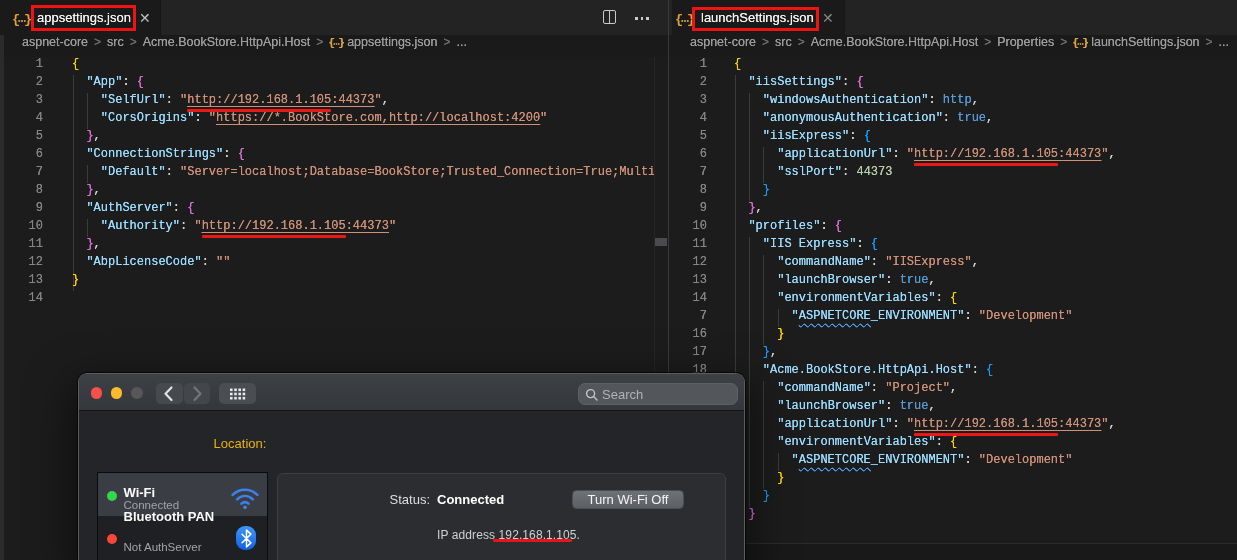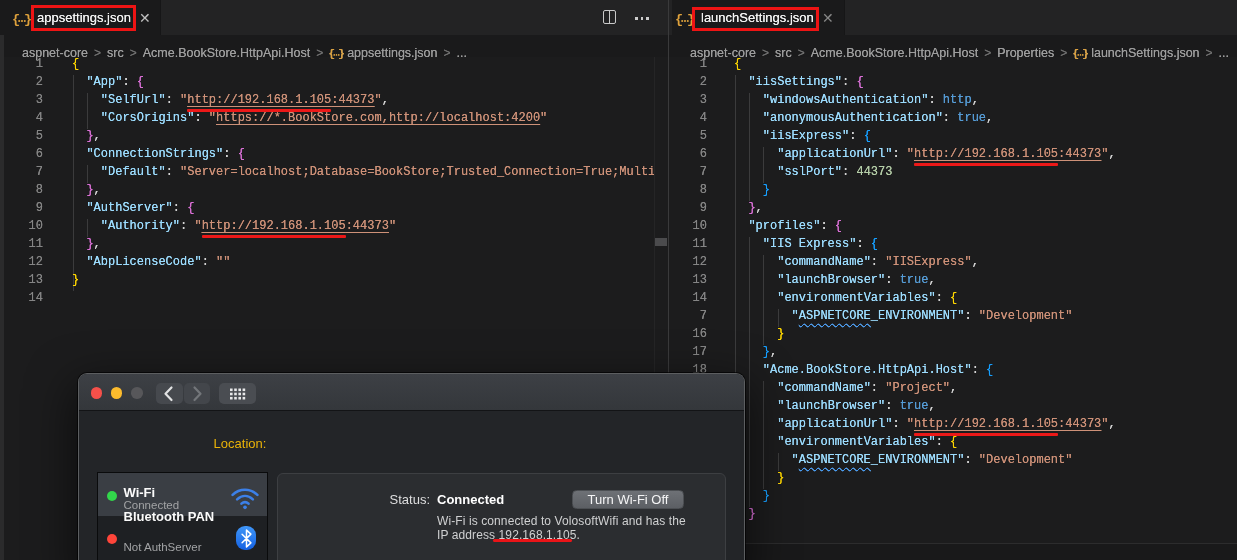--- a/index.html
+++ b/index.html
@@ -9,21 +9,21 @@
 #crumbrow{left:0;top:35px;width:1237px;height:22px;background:#1a1a1b}
 #editorbg{left:0;top:57px;width:1237px;height:503px;background:#1c1c1d}
 .tab{top:0;height:35px;background:#1a1a1b}
 #tabL{left:0;width:160px}
 #tabR{left:672px;width:172px}
 .tabsep{top:0;width:1px;height:35px;background:#161617}
 .ttext{top:10px;font:400 13px "Liberation Sans",sans-serif;color:#f2f2f2;text-shadow:0 0 .6px}
 .tclose{top:10px;font:400 14px "Liberation Sans",sans-serif;color:#c0c0c0}
 #divider{left:668px;top:0;width:1px;height:560px;background:#3a3a3b}
 #sliver{left:0;top:35px;width:4px;height:525px;background:#2b2b2c}
-.crumb{top:46px;height:16px;font:400 12.5px "Liberation Sans",sans-serif;color:#9d9d9d;white-space:pre;text-shadow:0 0 .5px}
+.crumb{top:35px;height:16px;font:400 12.5px "Liberation Sans",sans-serif;color:#9d9d9d;white-space:pre;text-shadow:0 0 .5px}
 .crumb .sep{color:#6f6f6f;font-size:12px;padding:0 6px}
 
 #splitic{left:603px;top:10px;width:13px;height:14px;border:1.2px solid #c9c9c9;border-radius:2px}
 #splitic:before{content:'';position:absolute;left:5.1px;top:0;width:1.2px;height:12px;background:#c9c9c9}
 .dot3{top:17px;width:2.5px;height:2.5px;background:#cccccc}
 
 #paneL{left:0;top:57px;width:654px;height:503px;overflow:hidden}
 #paneR{left:670px;top:57px;width:567px;height:503px;overflow:hidden}
 .line{position:relative;height:18px;font:400 12px "Liberation Mono",monospace;white-space:pre;color:#d4d4d4;text-shadow:0 0 .6px}
 .num{position:absolute;left:0;top:0;text-align:right;color:#858585;font-weight:400;font-style:normal}
@@ -214,20 +214,27 @@
               <rect x="15.2" y="9.7" width="2.6" height="2.6"></rect>
               <rect x="19.4" y="9.7" width="2.6" height="2.6"></rect>
               <rect x="23.6" y="9.7" width="2.6" height="2.6"></rect>
       <rect x="11" y="13.9" width="2.6" height="2.6"></rect>
               <rect x="15.2" y="13.9" width="2.6" height="2.6"></rect>
               <rect x="19.4" y="13.9" width="2.6" height="2.6"></rect>
               <rect x="23.6" y="13.9" width="2.6" height="2.6"></rect>
       </g>
           </svg>
     </div>
+    <div class="abs" id="search">
+      <svg class="abs" style="left:6px;top:4px" width="14" height="14" viewBox="0 0 14 14">
+            <circle cx="5.6" cy="5.6" r="4" stroke="#c3c4c6" stroke-width="1.4" fill="none"></circle>
+            <path d="M8.6 8.6 L12 12" stroke="#c3c4c6" stroke-width="1.4" stroke-linecap="round"></path>
+          </svg>
+      <span>Search</span>
+    </div>
   </div>
   <div class="abs" id="loclabel">Location:</div>
   <div class="abs" id="sidebar">
     <div class="abs" id="wifirow"></div>
     <div class="abs sdot" style="left:8.5px;top:17.5px;background:#32d74b"></div>
     <div class="abs sname" style="left:25.5px;top:11.5px">Wi-Fi</div>
     <div class="abs ssub" style="left:25.5px;top:26px">Connected</div>
     <svg class="abs" style="left:132px;top:12.5px" width="30" height="24" viewBox="0 0 31 25">
       <g stroke="#3c80e8" fill="none" stroke-linecap="round">
         <path d="M2.6 9.3 C9.8 2.2 21.2 2.2 28.4 9.3" stroke-width="2.7"></path>
@@ -242,17 +249,16 @@
     <div class="abs" style="left:137.5px;top:52.5px;width:20.5px;height:24px;border-radius:9px;background:linear-gradient(#3f96f8,#1461e3)">
       <svg width="21" height="25" viewBox="0 0 21 25">
             <path d="M6.1 8.3 L14.9 16.9 L10.5 20.9 L10.5 4.1 L14.9 8.1 L6.1 16.7" stroke="#fff" stroke-width="1.5" fill="none" stroke-linejoin="round" stroke-linecap="round"></path>
           </svg>
     </div>
   </div>
   <div class="abs" id="rpanel">
     <div class="abs" id="statlbl">Status:</div>
     <div class="abs" id="statval">Connected</div>
     <div class="abs" id="wifibtn">Turn Wi-Fi Off</div>
-    <div class="abs para" style="top:40px">Wi-Fi is connected to VolosoftWifi and has the</div>
     <div class="abs para" style="top:53.5px">IP address 192.168.1.105.</div>
     <div class="abs redline" style="left:215px;top:64.5px;width:79px"></div>
   </div>
 </div>
 </div>
 </body></html>

